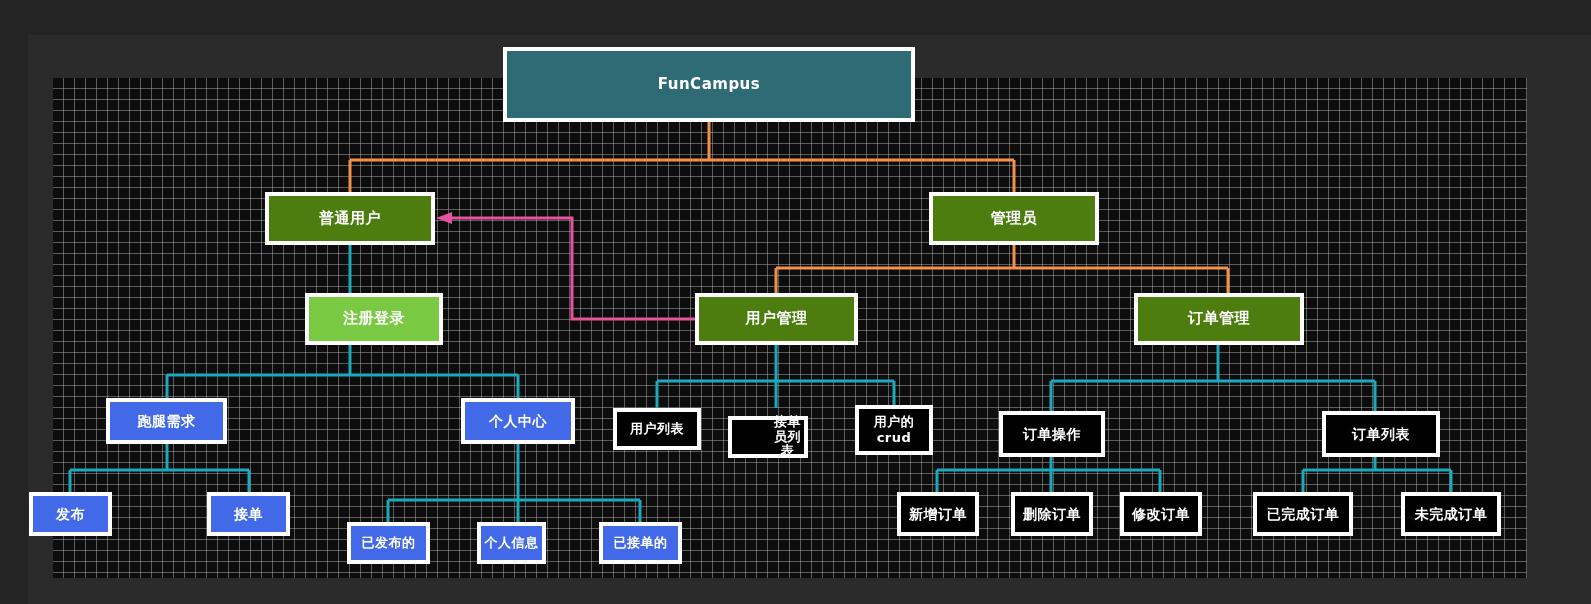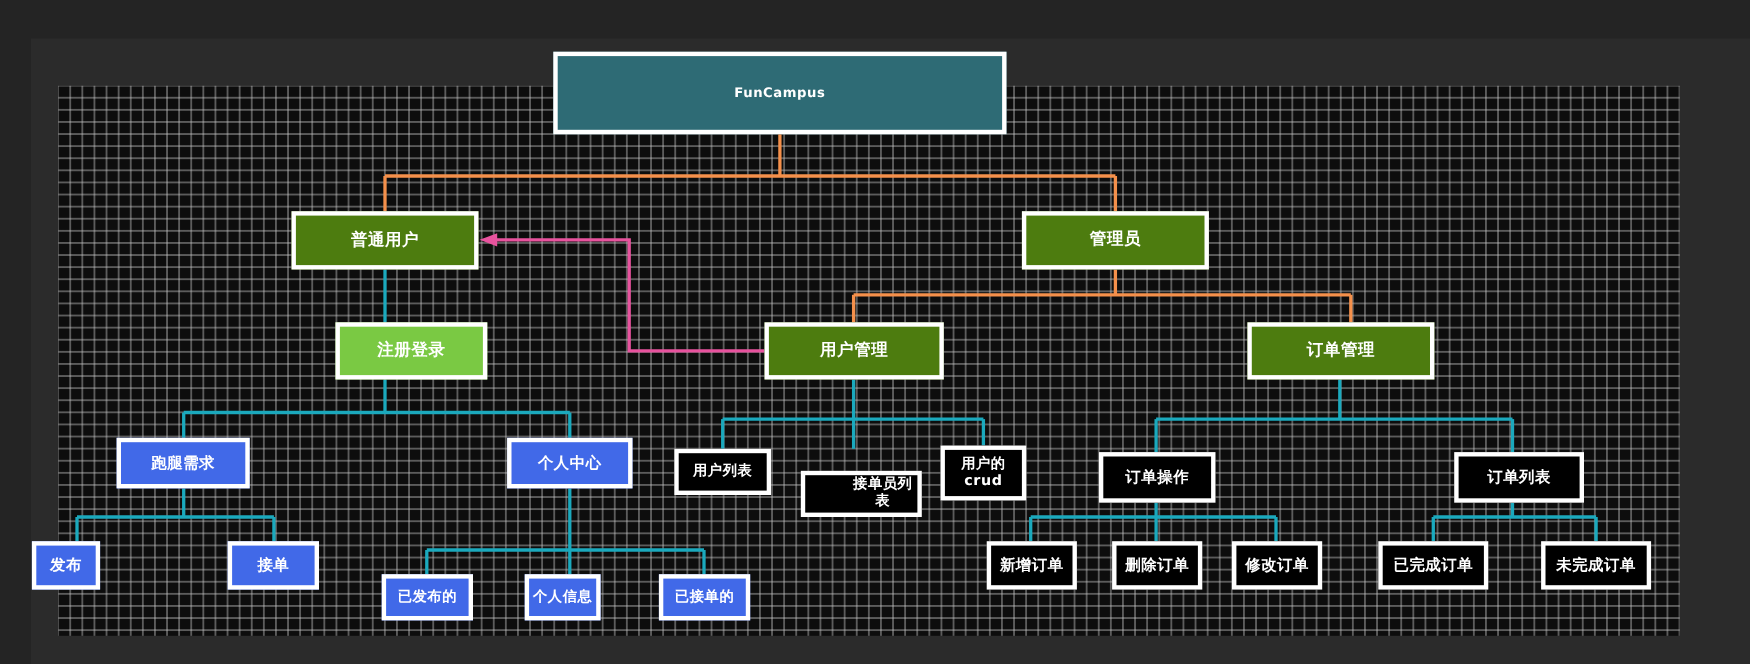--- a/index.html
+++ b/index.html
@@ -65,21 +65,21 @@
     line-height: 1.15;
     letter-spacing: 0.5px;
     z-index: 5;
   }
   .n-root   { background: #2e6b75; }
   .n-orange { background: #4d7c0f; }
   .n-green  { background: #7ac943; }
   .n-blue   { background: #4169e8; }
   .n-teal   { background: #000000; }
 
-  .s-root  { font-size: 12px; }
+  .s-root  { font-size: 15px; }
   .s-lg    { font-size: 15px; }
   .s-md    { font-size: 14px; }
   .s-sm    { font-size: 13px; }
   .two-line { line-height: 1.25; }
 </style>
 </head>
 <body>
 
 <div id="app">
 
@@ -161,32 +161,32 @@
   <div class="node n-orange s-lg" style="left:695px; top:293px; width:163px; height:52px;">用户管理</div>
 
   <div class="node n-orange s-lg" style="left:1134px; top:293px; width:170px; height:52px;">订单管理</div>
 
   <div class="node n-blue s-md" style="left:106px; top:398px; width:121px; height:46px;">跑腿需求</div>
 
   <div class="node n-blue s-md" style="left:461px; top:398px; width:114px; height:46px;">个人中心</div>
 
   <div class="node n-teal s-sm" style="left:613px; top:408px; width:88px; height:42px;">用户列表</div>
 
-  <div class="node n-teal s-sm" style="left:728px; top:428px; width:110px; height:42px;padding-left:39px;">接单员列表</div>
+  <div class="node n-teal s-sm" style="left:728px; top:416px; width:80px; height:42px;padding-left:39px;">接单员列表</div>
 
   <div class="node n-teal s-sm two-line" style="left:855px; top:405px; width:78px; height:50px; flex-direction:column;">
     <span>用户的</span>
     <span>crud</span>
   </div>
 
   <div class="node n-teal s-md" style="left:999px; top:411px; width:106px; height:46px;">订单操作</div>
 
   <div class="node n-teal s-md" style="left:1322px; top:411px; width:118px; height:46px;">订单列表</div>
 
-  <div class="node n-blue s-md" style="left:29px; top:492px; width:62px; height:44px;">发布</div>
+  <div class="node n-blue s-md" style="left:29px; top:492px; width:83px; height:44px;">发布</div>
 
   <div class="node n-blue s-md" style="left:207px; top:492px; width:83px; height:44px;">接单</div>
 
   <div class="node n-blue s-sm" style="left:347px; top:522px; width:83px; height:42px;">已发布的</div>
 
   <div class="node n-blue s-sm" style="left:477px; top:522px; width:69px; height:42px;">个人信息</div>
 
   <div class="node n-blue s-sm" style="left:599px; top:522px; width:83px; height:42px;">已接单的</div>
 
   <div class="node n-teal s-md" style="left:897px; top:492px; width:82px; height:44px;">新增订单</div>

